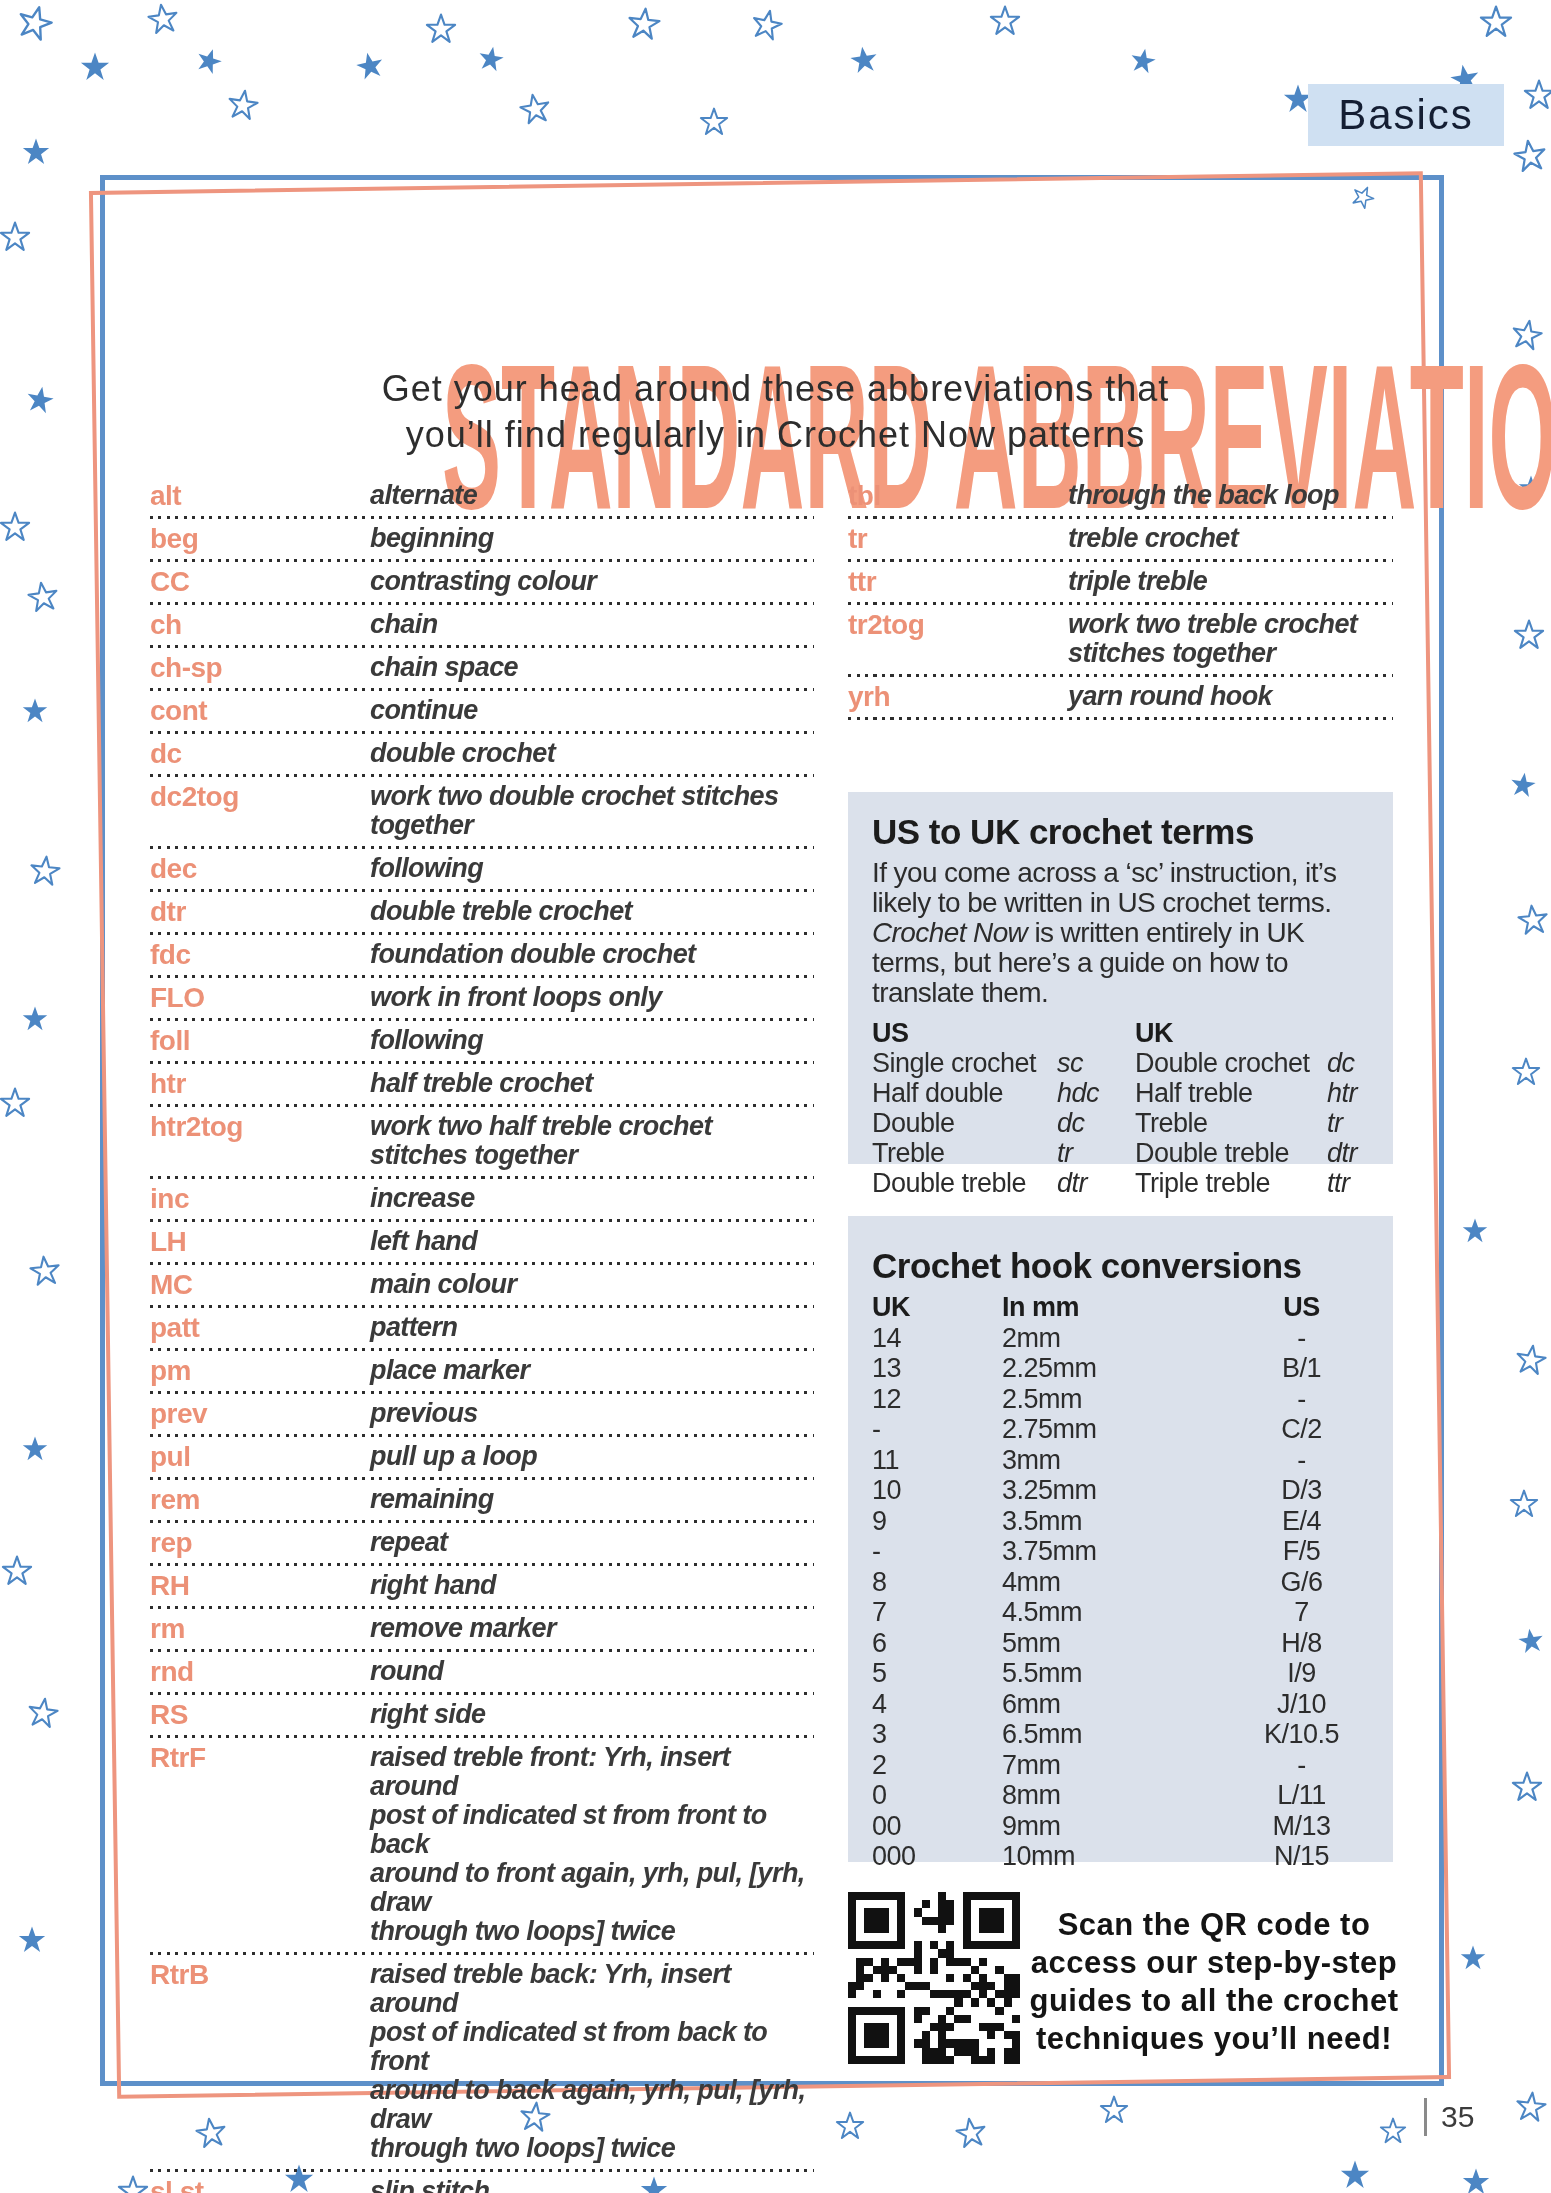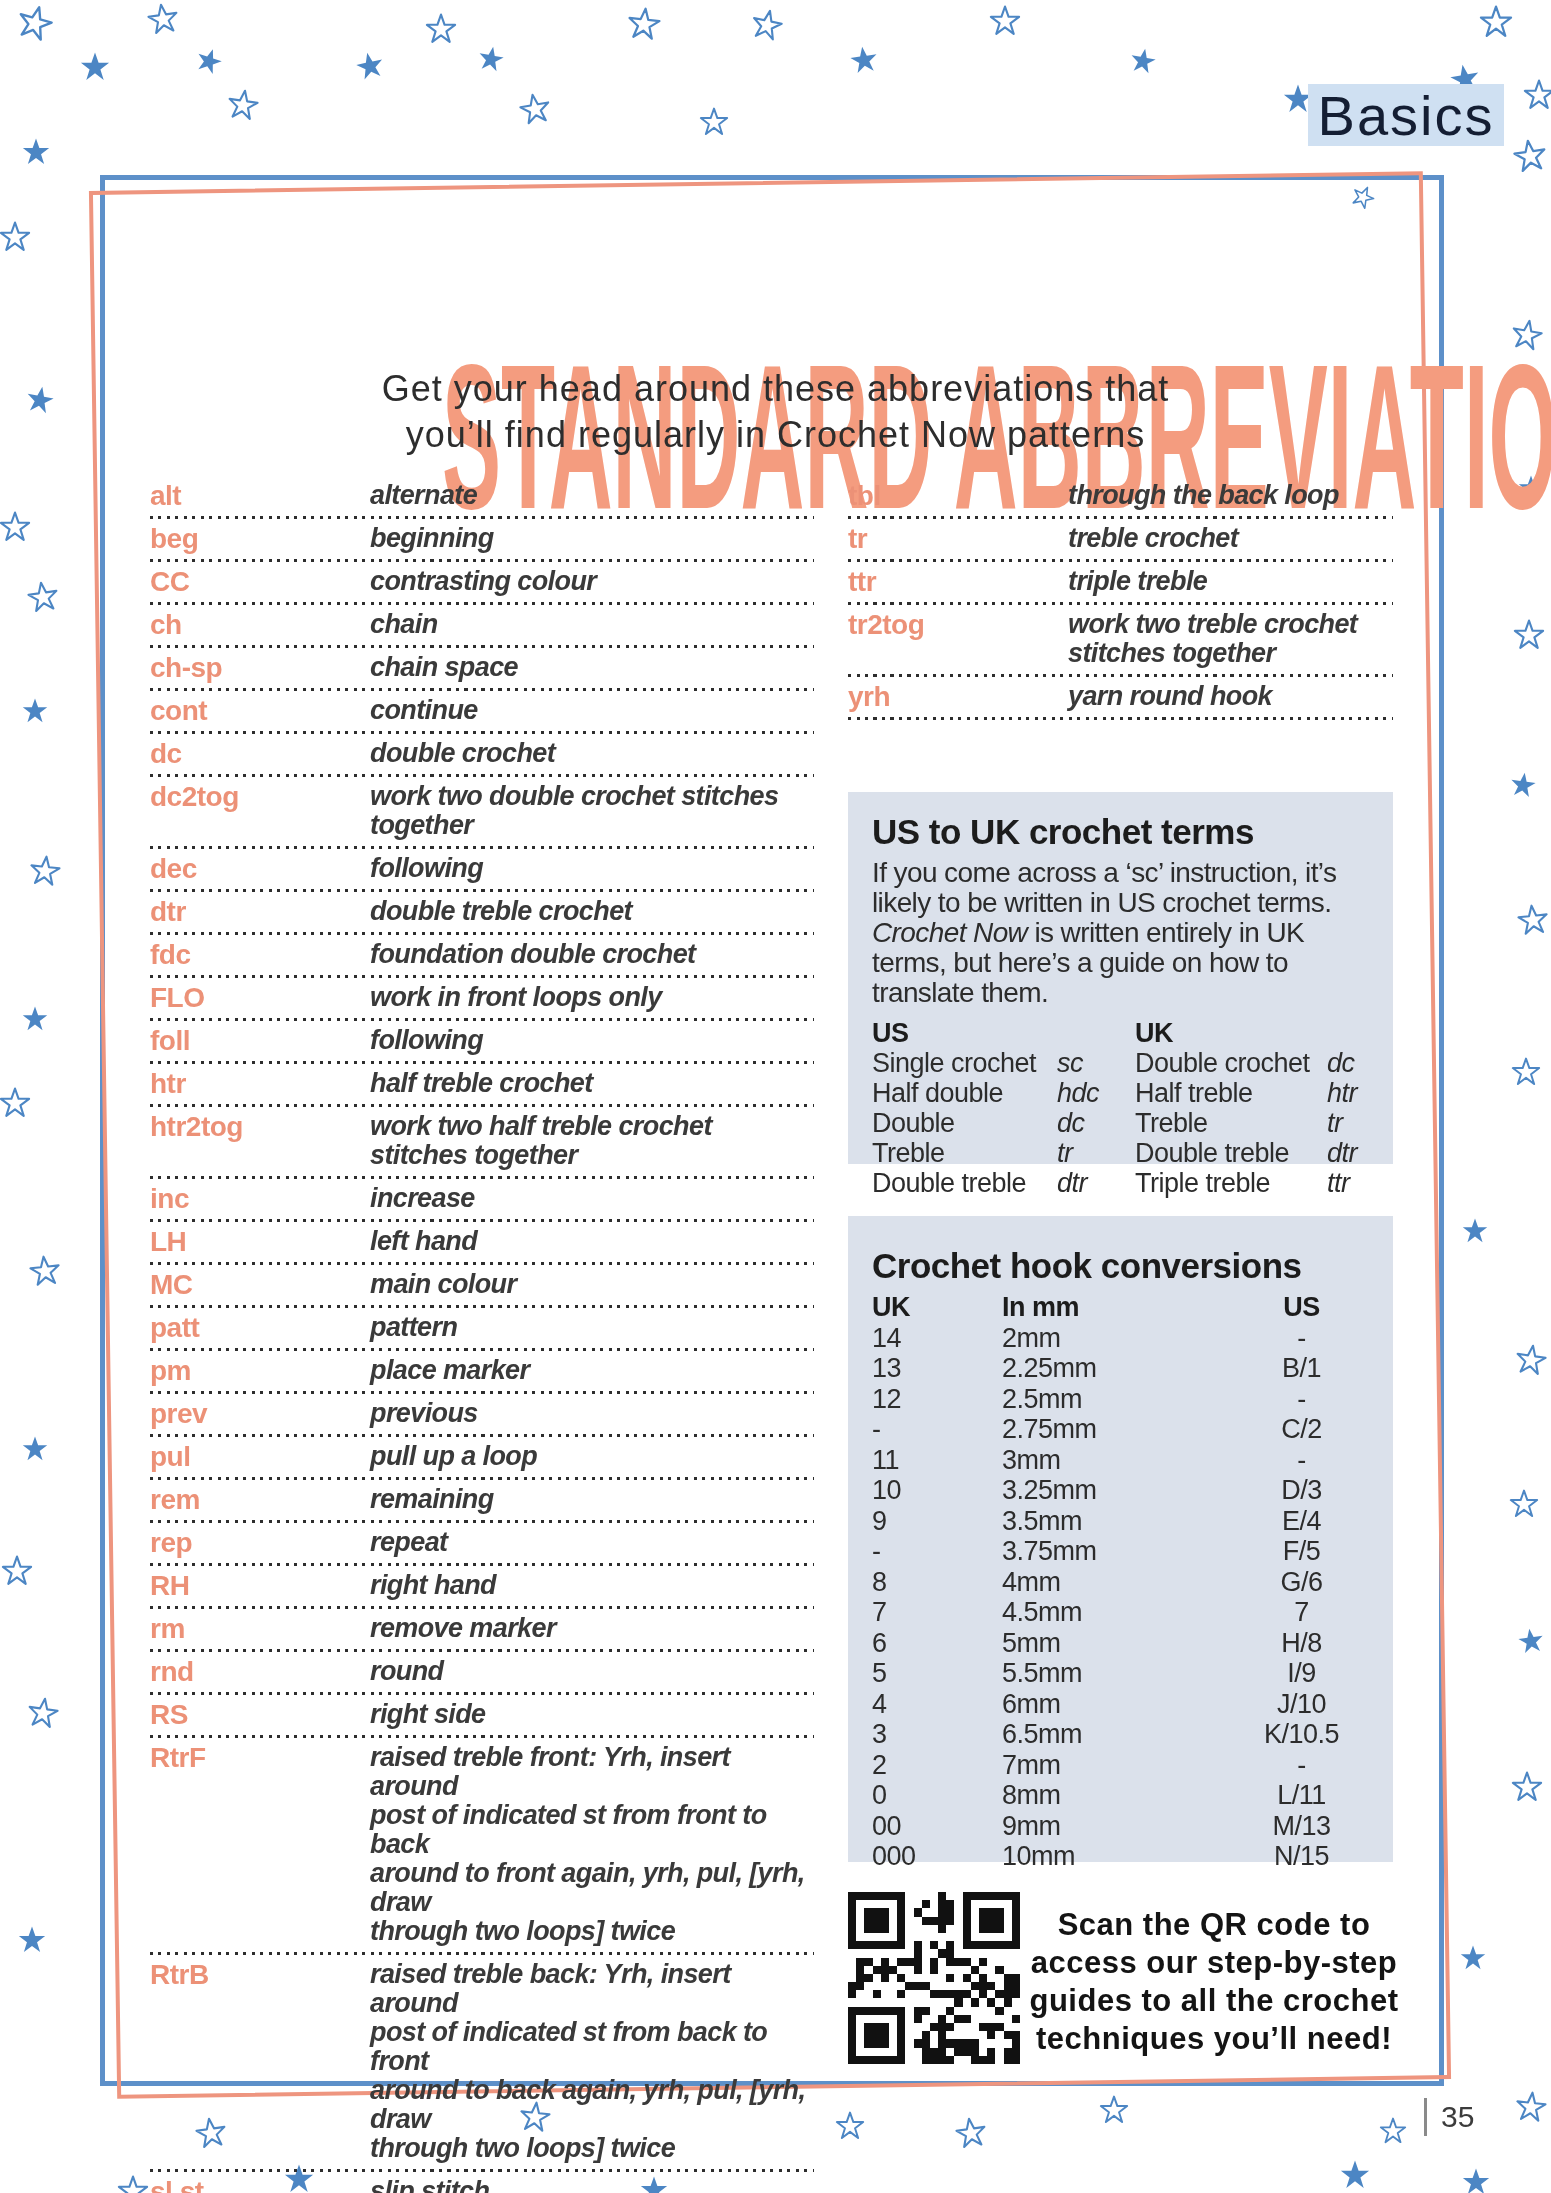--- a/index.html
+++ b/index.html
@@ -7,21 +7,21 @@
        font-family:"Liberation Sans",sans-serif;color:#3a3a3a;}
 
   
   .frame{position:absolute;box-sizing:border-box;background:transparent;}
   .frame-blue{left:100px;top:175px;width:1344px;height:1911px;border:5px solid #5d90c9;}
   .frame-orange{left:103px;top:181px;width:1334px;height:1908px;border:4px solid #ee957f;
                 transform:rotate(-0.85deg);}
 
   
   .badge{position:absolute;left:1308px;top:84px;width:196px;height:62px;
-         background:#cfe0f2;color:#141e33;font-size:56px;letter-spacing:2px;
+         background:#cfe0f2;color:#141e33;font-size:42px;letter-spacing:2px;
          display:flex;align-items:center;justify-content:center;}
 
   
   .title{position:absolute;left:0;top:196px;width:1551px;text-align:center;
          font-size:206px;font-weight:bold;color:#f49c7f;line-height:1;
          transform:scaleX(0.43);transform-origin:50% 0;white-space:nowrap;letter-spacing:0;}
   .subtitle{position:absolute;left:0;top:366px;width:1551px;text-align:center;
             font-size:36px;line-height:46px;color:#2d2d2d;letter-spacing:1px;}
   .subtitle span{display:block;}
 

